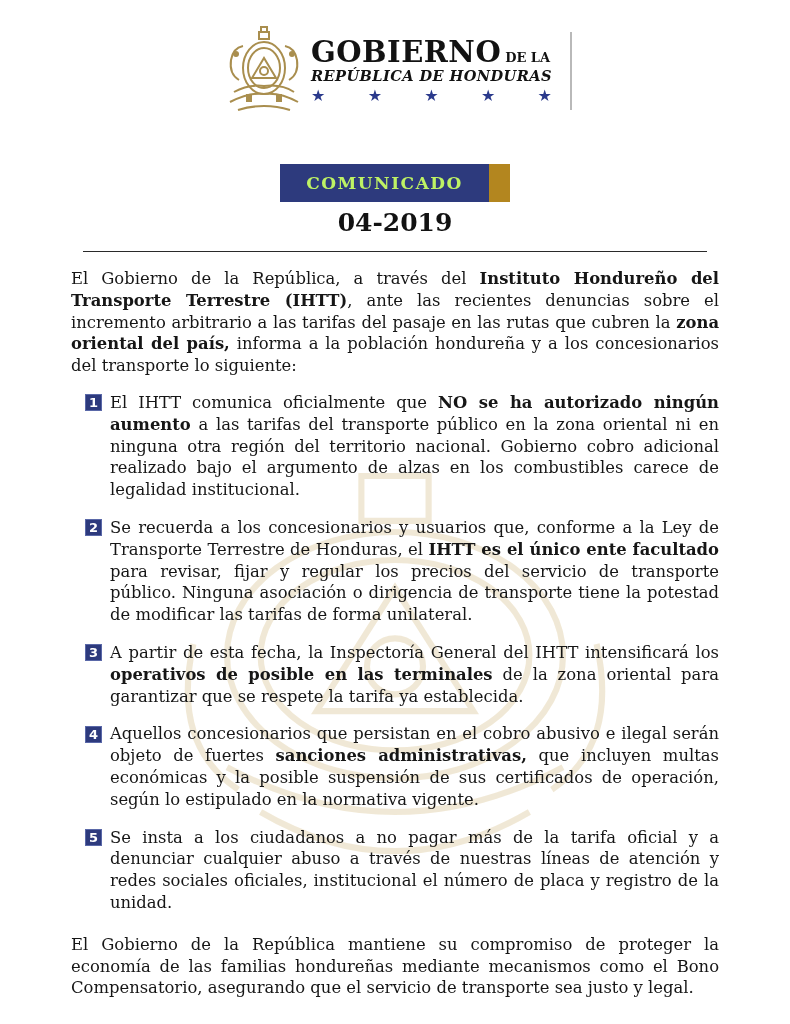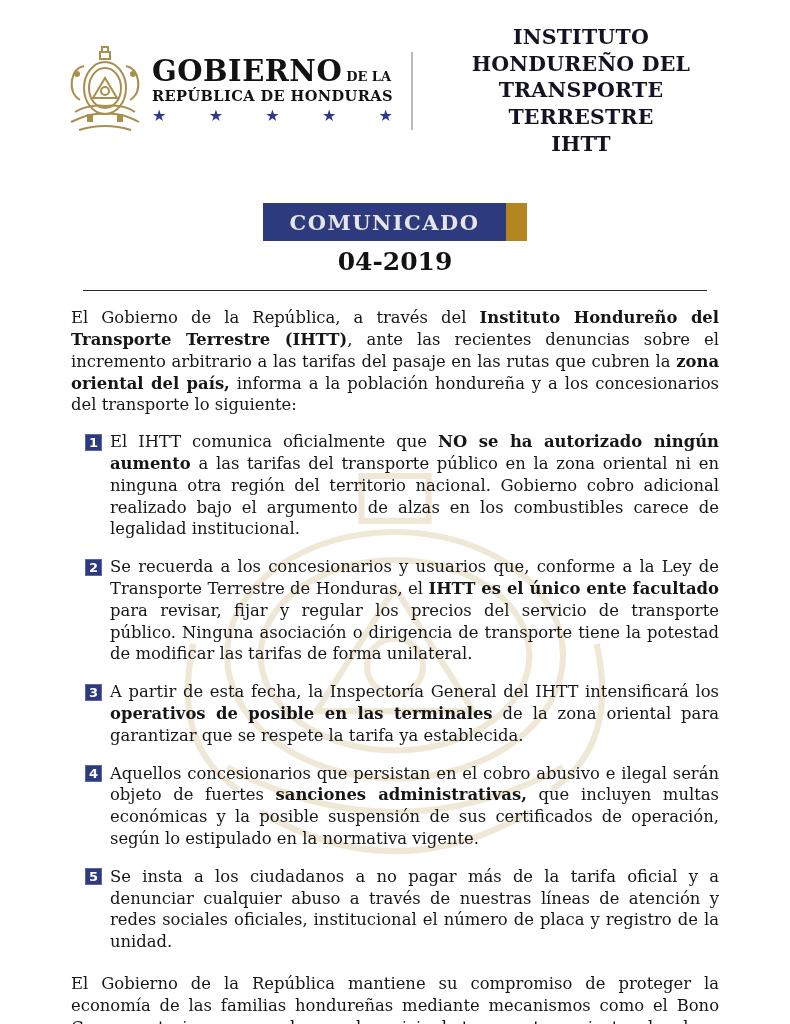--- a/index.html
+++ b/index.html
@@ -10,30 +10,30 @@
   .watermark{position:absolute;left:50%;top:420px;transform:translateX(-50%);opacity:.5;pointer-events:none;z-index:0;}
   .content-layer{position:relative;z-index:1;display:flex;flex-direction:column;height:100%;}
 
   
   .header{display:flex;justify-content:center;align-items:center;padding-top:24px;gap:18px;}
   .logo-block{display:flex;align-items:center;gap:1px;}
   .gov-text{display:flex;flex-direction:column;line-height:1.02;}
   .gob-line{white-space:nowrap;}
   .gob-main{font-size:29px;font-weight:bold;letter-spacing:.5px;color:#121212;}
   .gob-dela{font-size:13px;font-weight:bold;color:#121212;margin-left:4px;}
-  .gob-rep{font-size:14.6px;font-weight:bold;color:#121212;letter-spacing:.4px;margin-top:2px;}
+  .gob-rep{font-size:14.6px;font-weight:bold;color:#121212;letter-spacing:.4px;margin-top:2px;font-style:italic;}
   .stars-row{display:flex;justify-content:space-between;margin-top:4px;color:#2b3a8c;font-size:16px;font-family:"DejaVu Sans",sans-serif;}
   .v-divider{width:2px;height:78px;background:#b9b9b9;}
   .org-title{text-align:center;font-weight:bold;font-size:20.5px;line-height:1.3;color:#131324;letter-spacing:.2px;width:300px;}
 
   
   .banner-wrap{text-align:center;margin-top:46px;}
   .banner{display:inline-flex;height:38px;vertical-align:middle;}
-  .banner-navy{background:#2d3a7d;color:#e5e5e5;display:flex;align-items:center;justify-content:center;
-    font-weight:bold;font-size:21px;letter-spacing:1.5px;padding:8px 26px;}
+  .banner-navy{background:#2d3a7d;color:#bef264;display:flex;align-items:center;justify-content:center;
+    font-weight:bold;font-size:17px;letter-spacing:1.5px;padding:8px 26px;}
   .banner-gold{width:21px;background:#b3861f;}
   .banner-number{font-size:25px;font-weight:bold;margin-top:6px;color:#121212;}
   .top-rule{border:none;border-top:1.6px solid #2a2a2a;width:624px;margin:14px auto 0 auto;}
 
   
   .doc-body{padding:16px 71px 0 71px;font-size:16.4px;line-height:21.8px;text-align:justify;}
   .intro{margin:0 0 15px 0;}
   .items{padding-left:14px;}
   .item{display:flex;margin-bottom:16px;}
   .badge{flex:0 0 auto;width:17px;height:17px;background:#2d3a7d;color:#fff;font-weight:bold;
@@ -95,25 +95,20 @@
           <div class="stars-row">
             <span>★</span>
             <span>★</span>
             <span>★</span>
             <span>★</span>
             <span>★</span>
           </div>
         </div>
       </div>
       <div class="v-divider"></div>
-      <div class="org-title">
-        <div>INSTITUTO HONDUREÑO DEL</div>
-        <div>TRANSPORTE TERRESTRE</div>
-        <div>IHTT</div>
-      </div>
     </header>
 
     <div class="banner-wrap">
       <div class="banner">
         <div class="banner-navy">COMUNICADO</div>
         <div class="banner-gold"></div>
       </div>
       <div class="banner-number">04-2019</div>
       <hr class="top-rule">
     </div>

